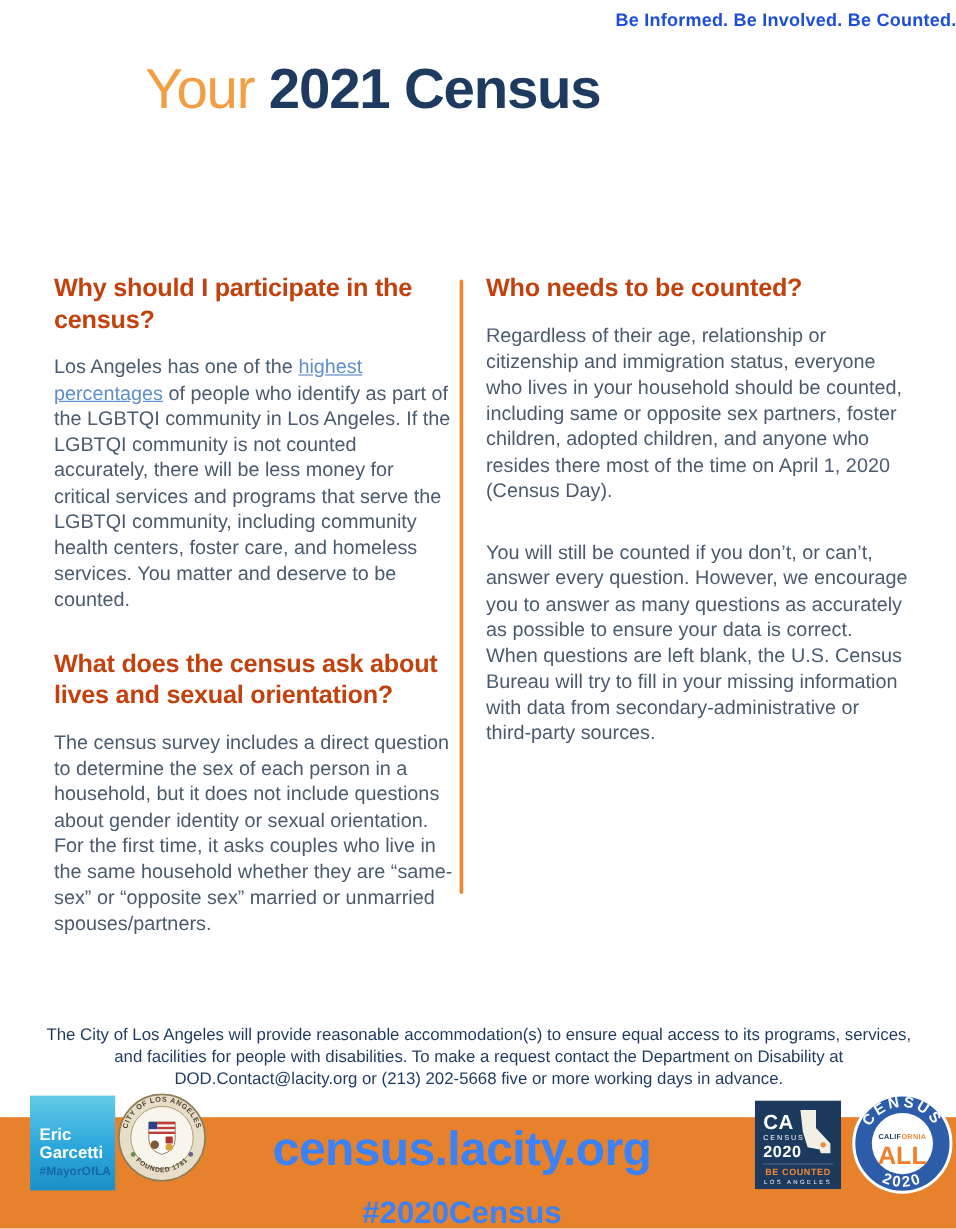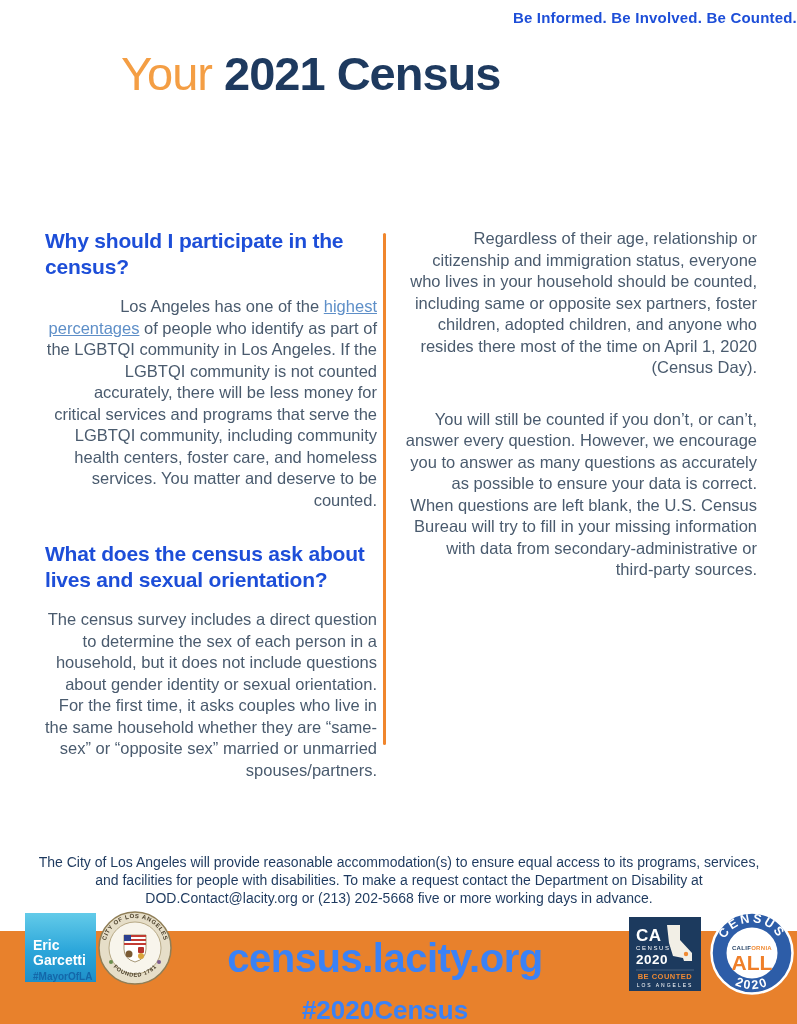--- a/index.html
+++ b/index.html
@@ -17,45 +17,45 @@
   .title .prefix{color:#F49E44;font-weight:400;}
   .title .main{color:#1E3A5F;font-weight:700;}
   .subtitle{
     position:absolute;top:101px;left:145px;font-size:32px;font-weight:700;
     color:#F0862D;letter-spacing:-.5px;
   }
   .col{position:absolute;top:228px;}
   .col-left{left:45px;width:332px;}
   .col-right{left:405px;width:352px;}
   .col h3{
-    font-size:21px;line-height:26px;color:#1d4ed8;margin:0 0 16px;
+    font-size:21px;line-height:26px;color:#c2410c;margin:0 0 16px;
     font-weight:700;letter-spacing:-.2px;
   }
   .col p{
-    font-size:16.5px;line-height:21.5px;color:#4A5B6E;margin:0 0 30px;font-weight:400;text-align:right;
+    font-size:16.5px;line-height:21.5px;color:#4A5B6E;margin:0 0 30px;font-weight:400;
   }
   .link{color:#5E8FC8;text-decoration:underline;cursor:pointer;}
   .divider{
     position:absolute;left:383px;top:233px;width:3px;height:512px;
     background:#F0862D;border-radius:2px;
   }
   .disclaimer{
     position:absolute;top:853px;left:34px;width:730px;text-align:center;
     font-size:14px;line-height:18px;color:#1E3A5F;
   }
   .footer-bar{
     position:absolute;left:0;top:931px;width:797px;height:93px;background:#E8812C;
   }
   .footer-center{
     position:absolute;left:135px;top:936px;width:500px;text-align:center;color:#3b82f6;
   }
   .footer-url{font-size:40px;font-weight:700;letter-spacing:-.5px;line-height:44px;}
   .footer-tag{font-size:26px;font-weight:700;line-height:28px;margin-top:16px;}
   .garcetti{
-    position:absolute;left:25px;top:913px;width:71px;height:69px;box-sizing:border-box;
+    position:absolute;left:25px;top:913px;width:71px;height:79px;box-sizing:border-box;
     background:linear-gradient(180deg,#63CBE9 0%,#2BA6DA 55%,#1E8FC9 100%);
     padding:25px 0 0 8px;
   }
   .garcetti .name{color:#fff;font-weight:700;font-size:14px;line-height:15px;}
   .garcetti .handle{color:#1467A9;font-weight:700;font-size:10px;margin-top:3px;}
   .seal{position:absolute;left:98px;top:911px;width:74px;height:74px;}
   .ca-logo{position:absolute;left:629px;top:917px;width:72px;height:74px;}
   .all-logo{position:absolute;left:710px;top:911px;width:84px;height:84px;}
   svg text{font-family:"Liberation Sans",sans-serif;}
 </style>
@@ -73,20 +73,21 @@
   <div class="col col-left">
     <h3>Why should I participate in the census?</h3>
     <p><span>Los Angeles has one of the </span><a class="link">highest percentages</a><span> of people who identify as part of the LGBTQI community in Los Angeles. If the LGBTQI community is not counted accurately, there will be less money for critical services and programs that serve the LGBTQI community, including community health centers, foster care, and homeless services. You matter and deserve to be counted.</span></p>
     <h3>What does the census ask about lives and sexual orientation?</h3>
     <p>The census survey includes a direct question to determine the sex of each person in a household, but it does not include questions about gender identity or sexual orientation. For the first time, it asks couples who live in the same household whether they are “same-sex” or “opposite sex” married or unmarried spouses/partners.</p>
   </div>
 
   <div class="divider"></div>
 
   <div class="col col-right">
+    <h3>Who needs to be counted?</h3>
     <p>Regardless of their age, relationship or citizenship and immigration status, everyone who lives in your household should be counted, including same or opposite sex partners, foster children, adopted children, and anyone who resides there most of the time on April 1, 2020 (Census Day).</p>
     <p>You will still be counted if you don’t, or can’t, answer every question. However, we encourage you to answer as many questions as accurately as possible to ensure your data is correct. When questions are left blank, the U.S. Census Bureau will try to fill in your missing information with data from secondary-administrative or third-party sources.</p>
   </div>
 
   <div class="disclaimer">The City of Los Angeles will provide reasonable accommodation(s) to ensure equal access to its programs, services, and facilities for people with disabilities. To make a request contact the Department on Disability at DOD.Contact@lacity.org or (213) 202-5668 five or more working days in advance.</div>
 
   <div class="footer-bar"></div>
 
   <div class="garcetti">
     <div class="name">Eric</div>

